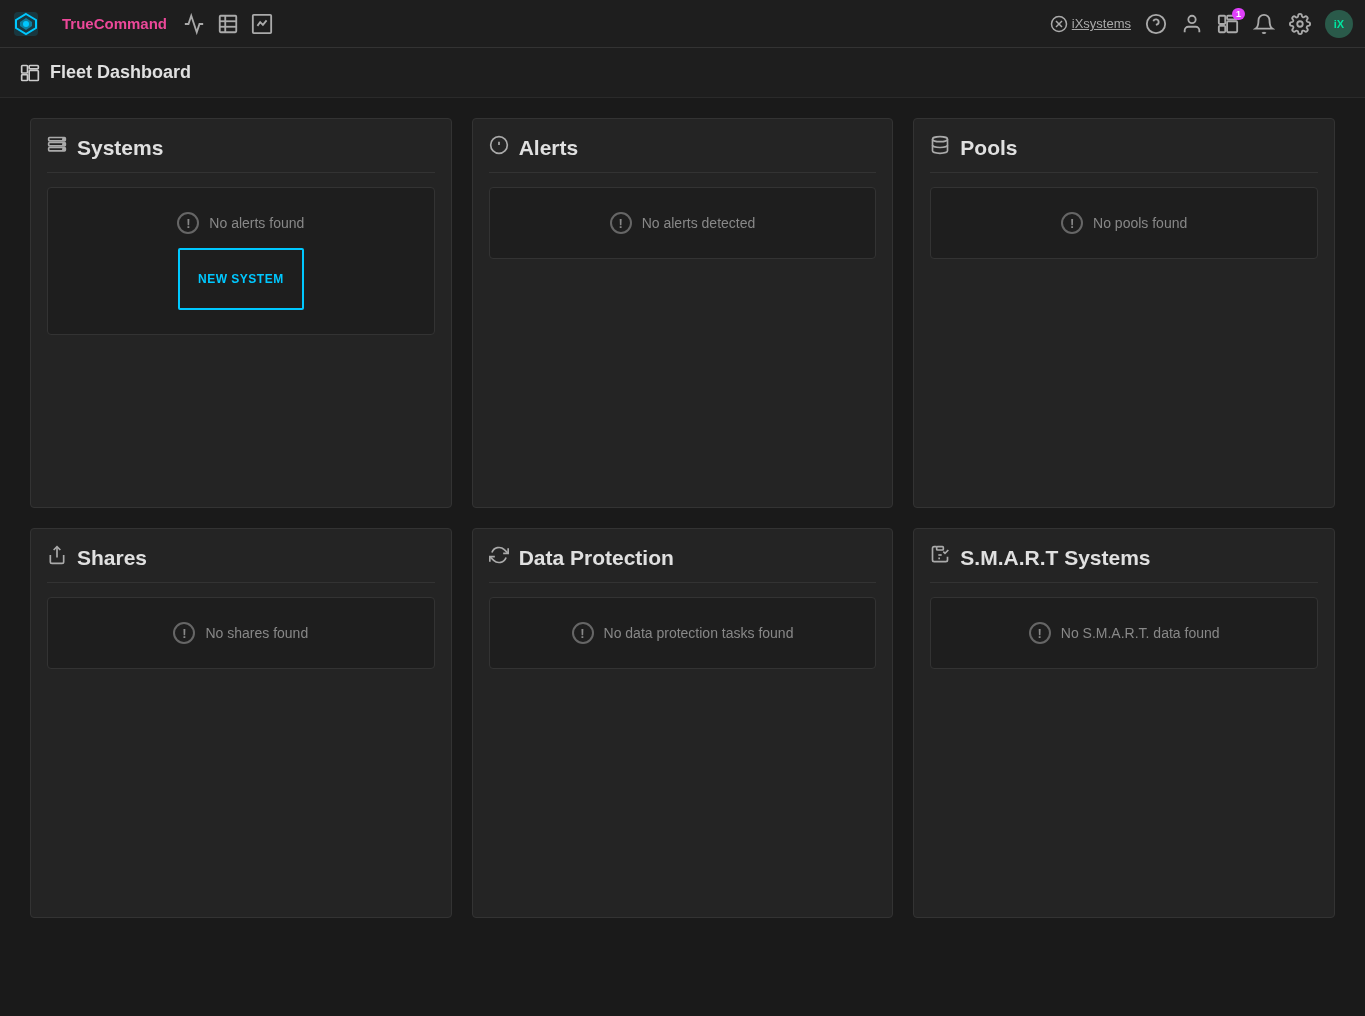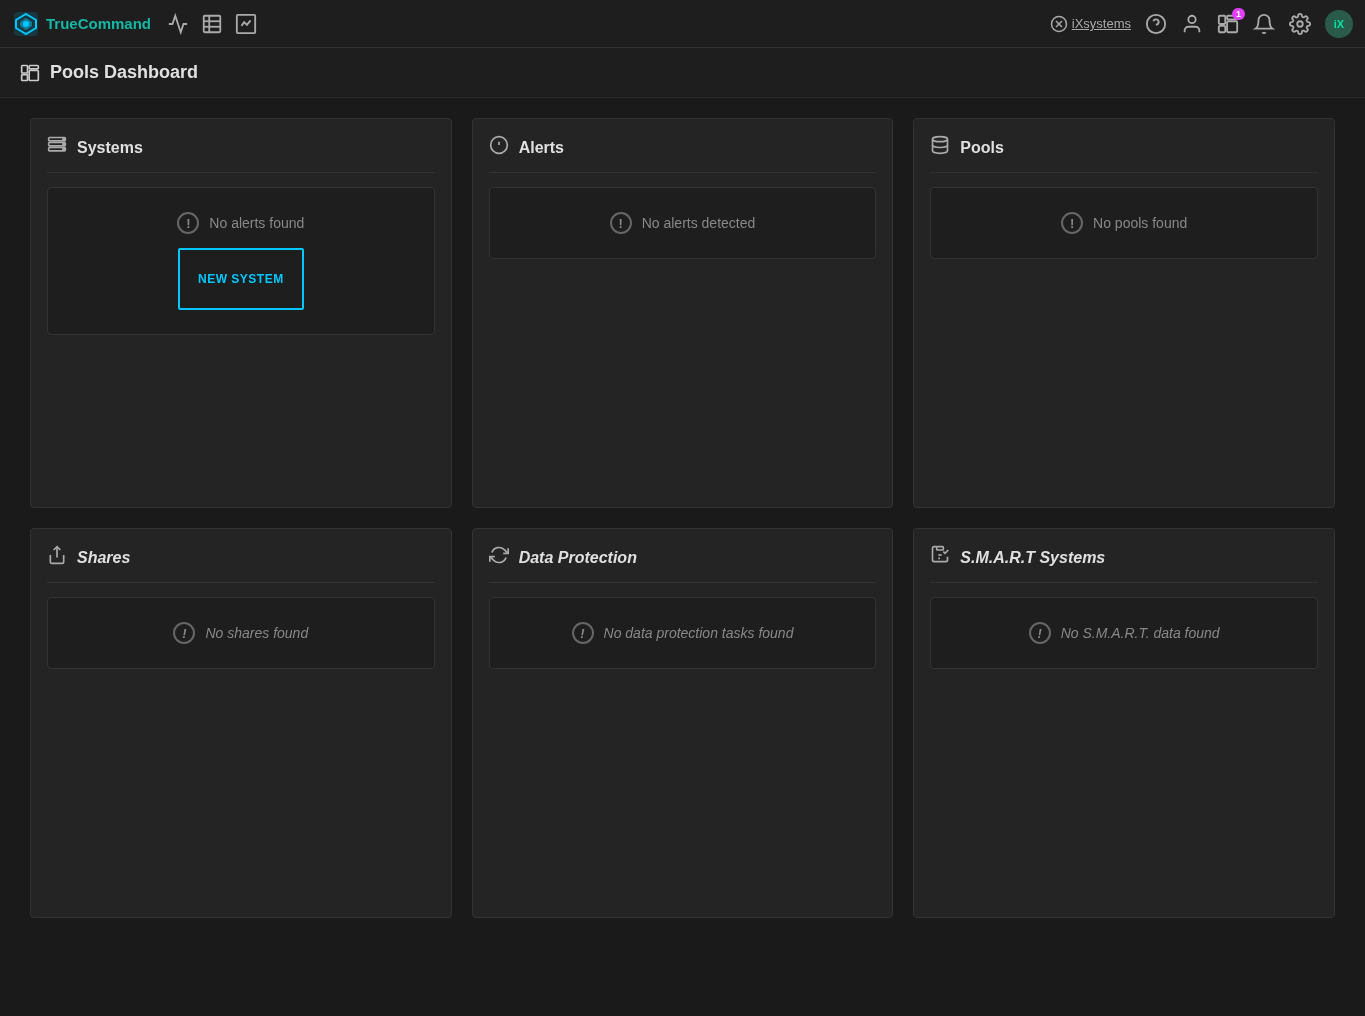--- a/index.html
+++ b/index.html
@@ -22,22 +22,22 @@
       justify-content: space-between;
     }
     .topbar-left {
       display: flex;
       align-items: center;
       gap: 16px;
     }
     .logo {
       display: flex;
       align-items: center;
-      gap: 6px;
-      color: #14b8a6;
+      gap: 22px;
+      color: #ec4899;
       font-weight: bold;
       font-size: 15px;
     }
     .logo-icon {
       width: 28px;
       height: 28px;
     }
     .topbar-nav {
       display: flex;
       align-items: center;
@@ -126,32 +126,31 @@
     
     .card {
       background: #242424;
       border: 1px solid #333;
       border-radius: 4px;
       padding: 16px;
       min-height: 390px;
     }
     .card-bottom {
       min-height: 390px;
-      font-style: italic;
     }
     .card-header {
       display: flex;
       align-items: center;
       gap: 10px;
       margin-bottom: 14px;
       padding-bottom: 12px;
       border-bottom: 1px solid #333;
     }
     .card-title {
-      font-size: 16px;
+      font-size: 21px;
       font-weight: 700;
       color: #e0e0e0;
     }
     .card-icon {
       color: #aaa;
       font-size: 18px;
     }
 
     
     .empty-box {
@@ -286,21 +285,21 @@
   </div>
 </div>
 
 <div class="page-header">
   <svg width="20" height="20" viewBox="0 0 24 24" fill="none" stroke="#ccc" stroke-width="2">
     <rect x="2" y="3" width="7" height="9" rx="1"></rect>
     <rect x="2" y="14" width="7" height="7" rx="1"></rect>
     <rect x="11" y="3" width="11" height="4" rx="1"></rect>
     <rect x="11" y="9" width="11" height="12" rx="1"></rect>
   </svg>
-  <span class="page-header-title">Pools Dashboard</span>
+  <span class="page-header-title">Fleet Dashboard</span>
 </div>
 
 <div class="main-content">
   <div class="dashboard-grid">
 
     <div class="card">
       <div class="card-header">
         <span class="card-icon">
           <svg width="20" height="20" viewBox="0 0 24 24" fill="none" stroke="#aaa" stroke-width="2">
             <rect x="2" y="3" width="20" height="4" rx="1"></rect>

